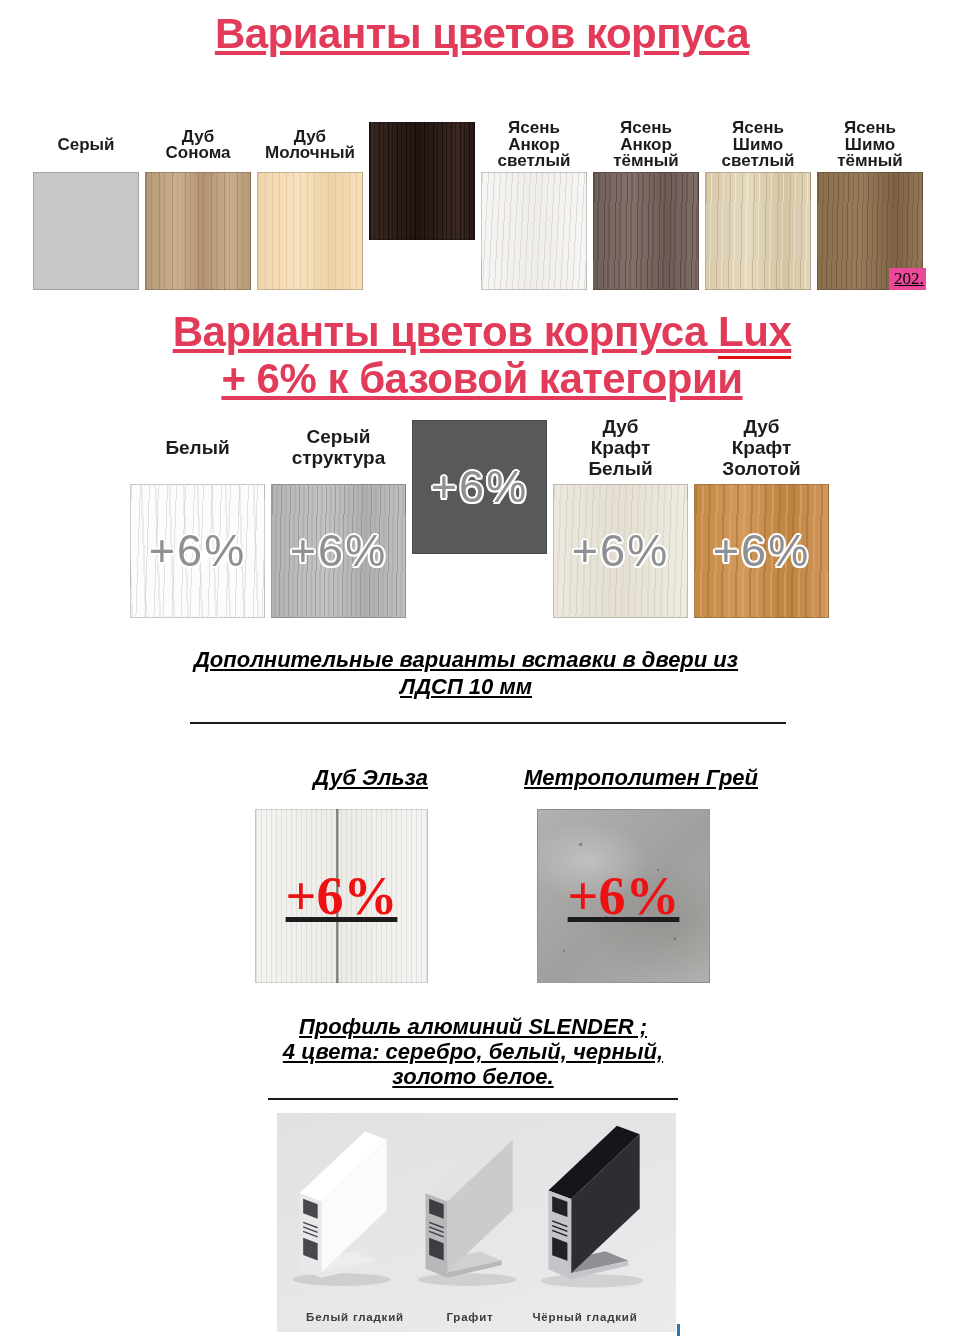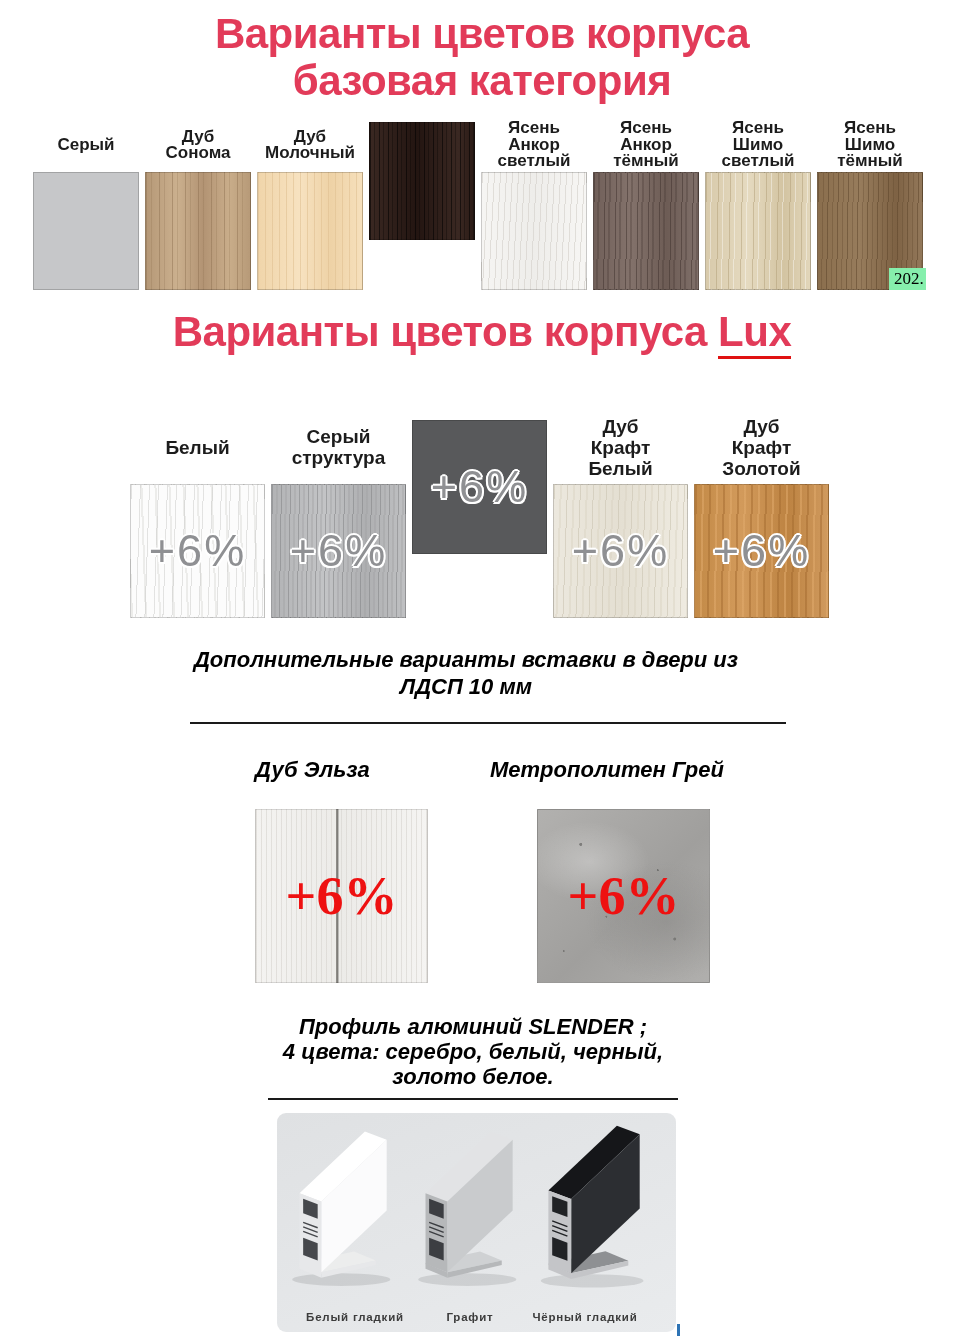--- a/index.html
+++ b/index.html
@@ -1,20 +1,20 @@
 <!DOCTYPE html>
 <html><head>
 <meta charset="utf-8">
 <style>
   html,body{margin:0;padding:0;}
   body{
     width:964px;height:1336px;position:relative;background:#ffffff;
     font-family:"Liberation Sans", sans-serif;color:#1c1c1c;overflow:hidden;
   }
-  .abs{position:absolute;}
+  .abs{position:absolute;text-decoration:underline;}
   
   .big-title{
     left:0;width:964px;text-align:center;color:#e23b59;font-weight:700;
     font-size:42px;line-height:47px;letter-spacing:-0.5px;
   }
   .lux-underline{border-bottom:3px solid #e01111;padding-bottom:1px;}
   
   .col{position:absolute;display:flex;flex-direction:column;}
   .sw-label{
     display:flex;flex-direction:column;justify-content:center;align-items:center;
@@ -90,47 +90,45 @@
   }
   .rule{height:0;border-top:2px solid #1a1a1a;}
   .insert-sw{
     border:1px solid rgba(0,0,0,.12);box-sizing:border-box;
     display:flex;align-items:center;justify-content:center;
   }
   .plus-red{
     font-family:"Liberation Serif", serif;font-weight:700;font-size:54px;color:#ee1111;
   }
   .insert-label{
-    text-align:left;font-weight:700;font-style:italic;font-size:22px;color:#000;
+    text-align:right;font-weight:700;font-style:italic;font-size:22px;color:#000;margin-top:8px;
   }
   .corner-note{
     font-family:"Liberation Serif", serif;font-size:17px;color:#000;
-    background:#86efac;padding:1px 2px 1px 5px;
+    background:#ec4899;padding:1px 2px 1px 5px;
   }
   
   .profile-img{
     background:linear-gradient(160deg,#dfe1e3,#e9ebed);
     overflow:hidden;
-    border-radius:9px;
   }
   .profile-variant-label{
     position:absolute;top:198px;text-align:center;font-size:11.5px;font-weight:700;
     color:#3c3c3c;letter-spacing:0.8px;
   }
   .p-white{--big:#fbfbfc;--top:#ffffff;--end:#e7e8ea;--hole:#46484c;--flange:#eceded;}
   .p-silver{--big:#c9cbcd;--top:#e2e3e5;--end:#b6b8ba;--hole:#3c3e42;--flange:#cfd1d3;}
   .p-black{--big:#2c2e32;--top:#151619;--end:#c4c5c8;--hole:#202225;--flange:#8e9093;}
   .caret{background:#2e74b5;}
 </style>
 </head>
 <body>
 
 <div class="abs big-title" style="top:10px;">
   <div>Варианты цветов корпуса</div>
-  <div>базовая категория</div>
 </div>
 
 <div class="col base-col" style="left:33px;">
   <div class="sw-label">Серый</div>
   <div class="base-sw tx-gray"></div>
 </div>
 <div class="col base-col" style="left:145px;">
   <div class="sw-label">Дуб<br>Сонома</div>
   <div class="base-sw tx-sonoma"></div>
 </div>
@@ -155,20 +153,21 @@
 </div>
 <div class="col base-col" style="left:817px;">
   <div class="sw-label">Ясень<br>Шимо<br>тёмный</div>
   <div class="base-sw tx-shimo-tm"></div>
 </div>
 
 <div class="abs corner-note" style="left:889px;top:268px;">202.</div>
 
 <div class="abs big-title" style="top:308px;">
   <div><span>Варианты цветов корпуса </span><span class="lux-underline">Lux</span></div>
+  <div>+ 6% к базовой категории</div>
 </div>
 
 <div class="col lux-col" style="left:130px;">
   <div class="sw-label">Белый</div>
   <div class="lux-sw tx-bely">
     <span class="plus-gray">+6%</span>
   </div>
 </div>
 <div class="col lux-col" style="left:271px;">
   <div class="sw-label">Серый<br>структура</div>

